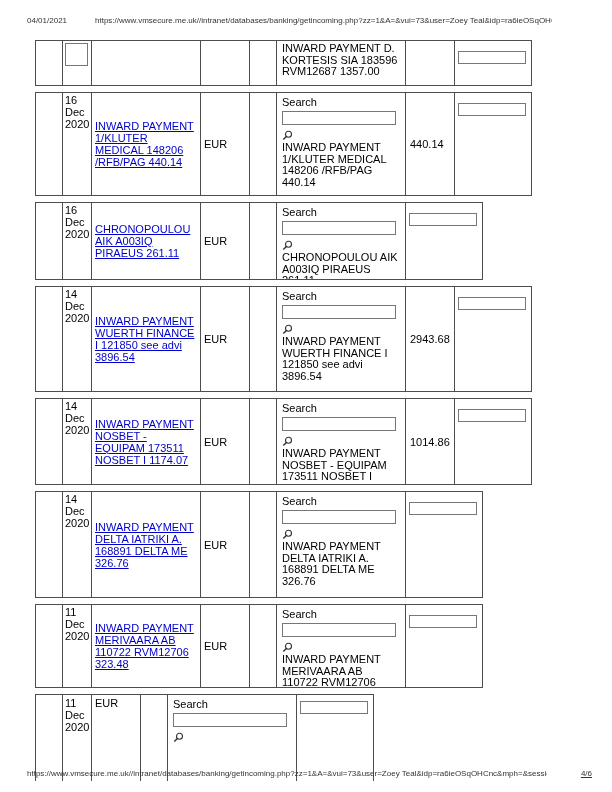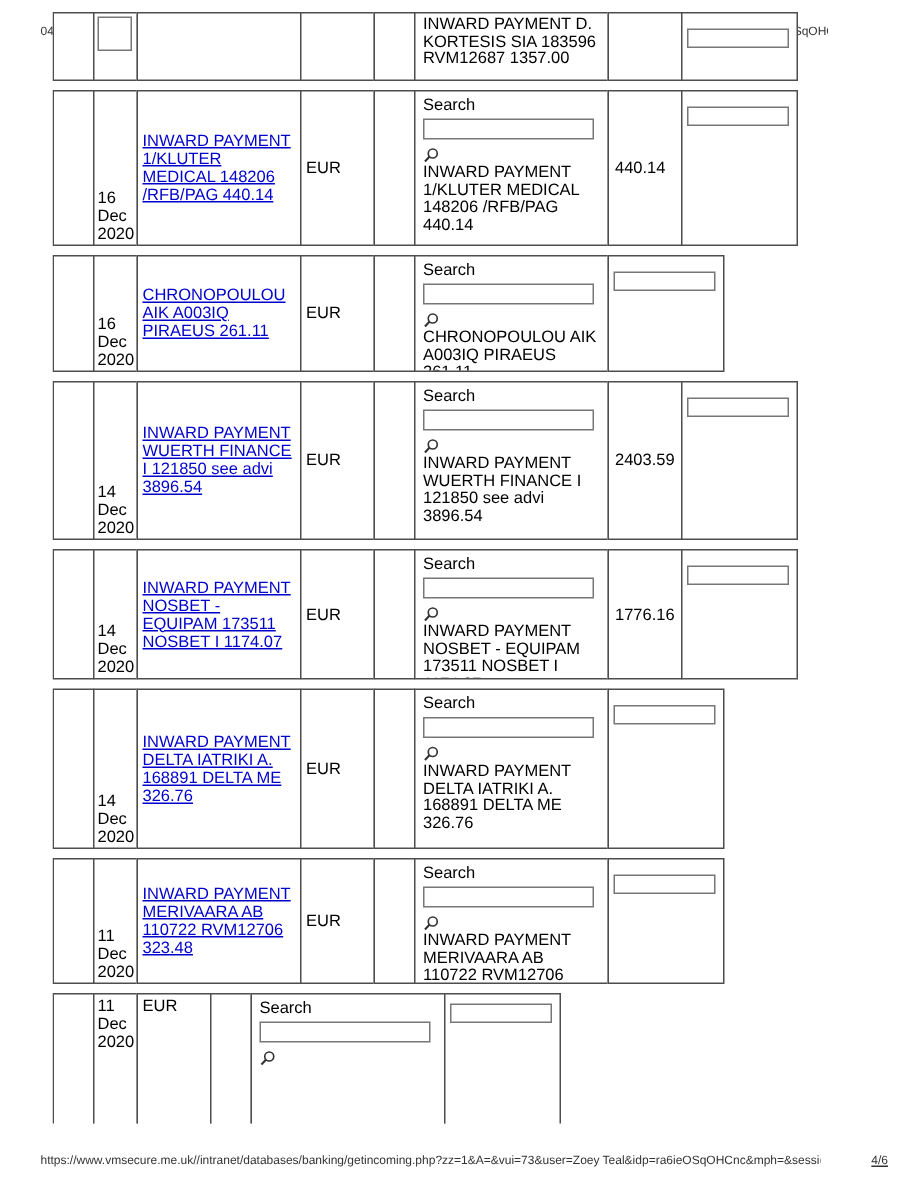--- a/index.html
+++ b/index.html
@@ -8,28 +8,28 @@
 
   
   .hdr{position:absolute;top:16px;left:0;right:0;font-size:8px;color:#333;}
   .hdr-date{position:absolute;left:27px;top:0;white-space:nowrap;}
   .hdr-url{margin:0 60px 0 95px;text-align:center;white-space:nowrap;overflow:hidden;}
   .ftr{position:absolute;top:769px;left:27px;right:20px;font-size:8px;color:#333;}
   .ftr-url{float:left;white-space:nowrap;max-width:520px;overflow:hidden;}
   .ftr-page{float:right;text-decoration:underline;}
 
   
-  .tablewrap{position:absolute;left:35px;top:8px;width:502px;height:741px;overflow:hidden;}
+  .tablewrap{position:absolute;left:35px;top:40px;width:502px;height:741px;overflow:hidden;}
   .row{display:flex;margin-bottom:6px;}
   .cell{border:1px solid #4d4d4d;box-sizing:border-box;background:#fff;overflow:hidden;
         font-size:11px;line-height:12px;}
   .cell + .cell{margin-left:-1px;}
 
   .c-sp1{width:28px;}
-  .c-date{width:30px;display:flex;align-items:flex-end;padding:1px 2px;}
+  .c-date{width:30px;display:flex;align-items:flex-start;padding:1px 2px;}
   .c-desc{width:110px;display:flex;align-items:center;padding:2px 3px;}
   .c-cur{width:50px;display:flex;align-items:center;padding:1px 3px;}
   .c-sp2{width:28px;}
   .c-search{width:130px;padding:4px 4px 0 5px;line-height:11px;}
   .c-amt{width:50px;display:flex;align-items:center;padding:1px 4px;}
   .c-box{width:78px;padding:10px 0 0 3px;}
 
   a.desc{color:#0000cc;text-decoration:underline;cursor:pointer;}
 
   .s-label{margin:0;}
@@ -163,21 +163,21 @@
         <input class="search-input" type="text" style="">
         <span class="mag">
           <svg width="11" height="11" viewBox="0 0 11 11">
               <circle cx="6.5" cy="4.3" r="3" fill="none" stroke="#333" stroke-width="1.1"></circle>
               <line x1="4.4" y1="6.4" x2="1.3" y2="9.6" stroke="#333" stroke-width="1.4"></line>
             </svg>
         </span>
         <div class="s-text">INWARD PAYMENT WUERTH FINANCE I 121850 see advi 3896.54</div>
       </div>
       <div class="cell c-amt">
-        <span>2403.59</span>
+        <span>2943.68</span>
       </div>
       <div class="cell c-box">
         <input class="match-input" type="text" style="">
       </div>
     </div>
 
     <div class="row r4">
       <div class="cell c-sp1"></div>
       <div class="cell c-date">
         <span>14 Dec 2020</span>
@@ -194,21 +194,21 @@
         <input class="search-input" type="text" style="">
         <span class="mag">
           <svg width="11" height="11" viewBox="0 0 11 11">
               <circle cx="6.5" cy="4.3" r="3" fill="none" stroke="#333" stroke-width="1.1"></circle>
               <line x1="4.4" y1="6.4" x2="1.3" y2="9.6" stroke="#333" stroke-width="1.4"></line>
             </svg>
         </span>
         <div class="s-text">INWARD PAYMENT NOSBET - EQUIPAM 173511 NOSBET I 1174.07</div>
       </div>
       <div class="cell c-amt">
-        <span>1776.16</span>
+        <span>1014.86</span>
       </div>
       <div class="cell c-box">
         <input class="match-input" type="text" style="">
       </div>
     </div>
 
     <div class="row r5">
       <div class="cell c-sp1"></div>
       <div class="cell c-date">
         <span>14 Dec 2020</span>

